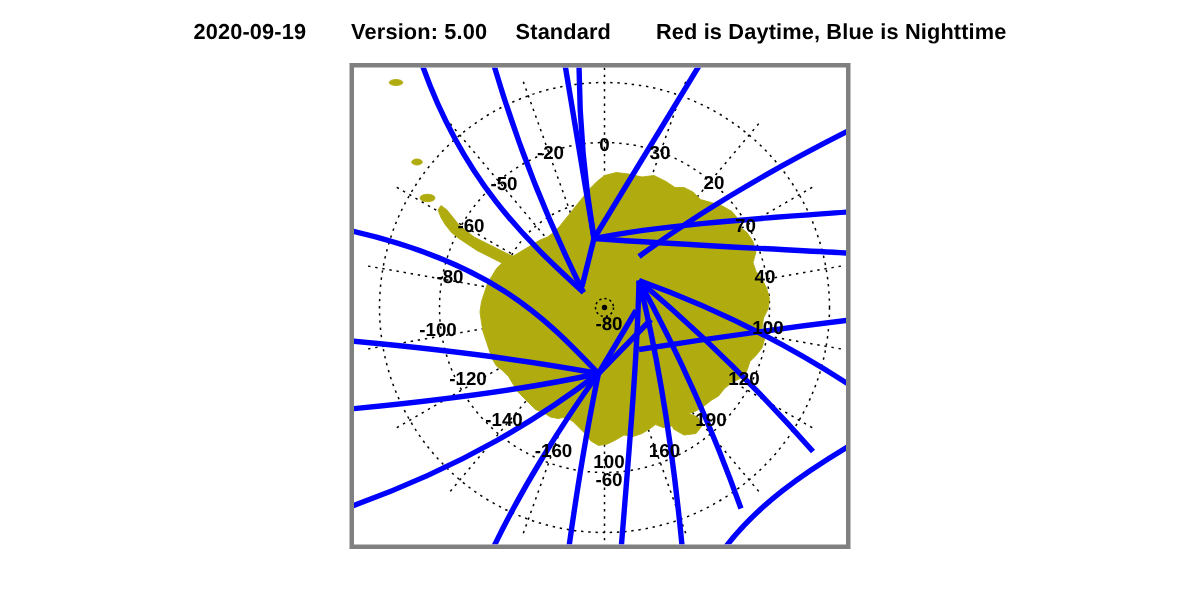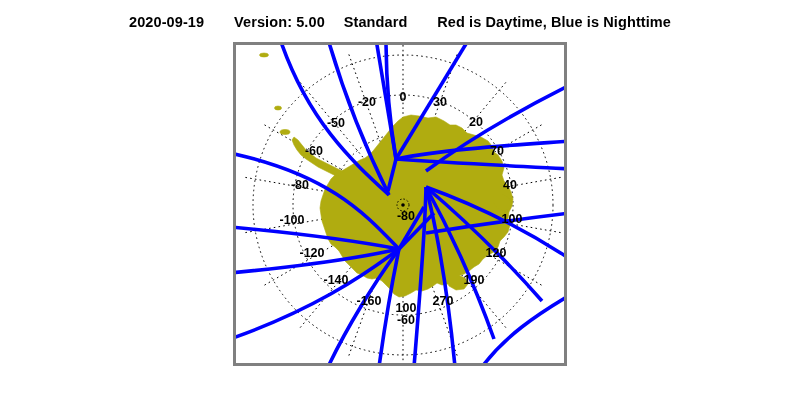--- a/index.html
+++ b/index.html
@@ -167,21 +167,21 @@
 
       <div>
         <div class="glabel" style="left:167px;top:52px">0</div>
         <div class="glabel" style="left:204px;top:57px">30</div>
         <div class="glabel" style="left:240px;top:77px">20</div>
         <div class="glabel" style="left:261px;top:106px">70</div>
         <div class="glabel" style="left:274px;top:140px">40</div>
         <div class="glabel" style="left:276px;top:174px">100</div>
         <div class="glabel" style="left:260px;top:208px">120</div>
         <div class="glabel" style="left:238px;top:235px">190</div>
-        <div class="glabel" style="left:207px;top:256px">270</div>
+        <div class="glabel" style="left:207px;top:256px">160</div>
         <div class="glabel" style="left:170px;top:263px">100</div>
         <div class="glabel" style="left:133px;top:256px">-160</div>
         <div class="glabel" style="left:100px;top:235px">-140</div>
         <div class="glabel" style="left:76px;top:208px">-120</div>
         <div class="glabel" style="left:56px;top:175px">-100</div>
         <div class="glabel" style="left:64px;top:140px">-80</div>
         <div class="glabel" style="left:78px;top:106px">-60</div>
         <div class="glabel" style="left:100px;top:78px">-50</div>
         <div class="glabel" style="left:131px;top:57px">-20</div>
       </div>

